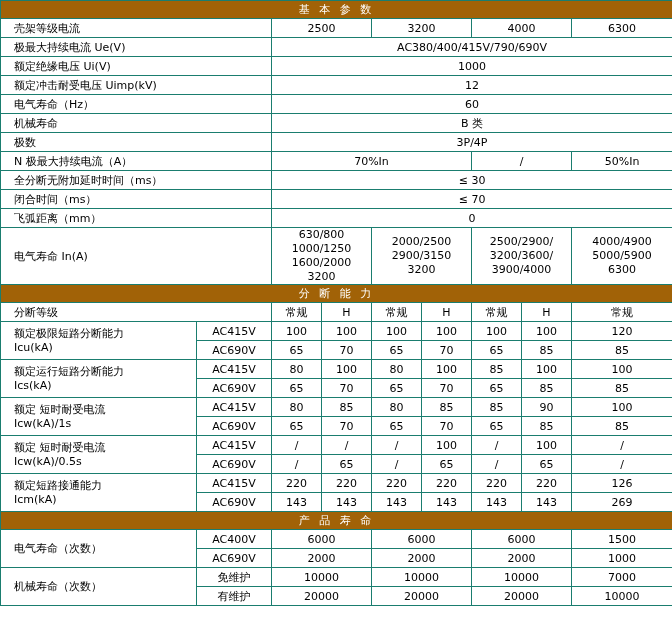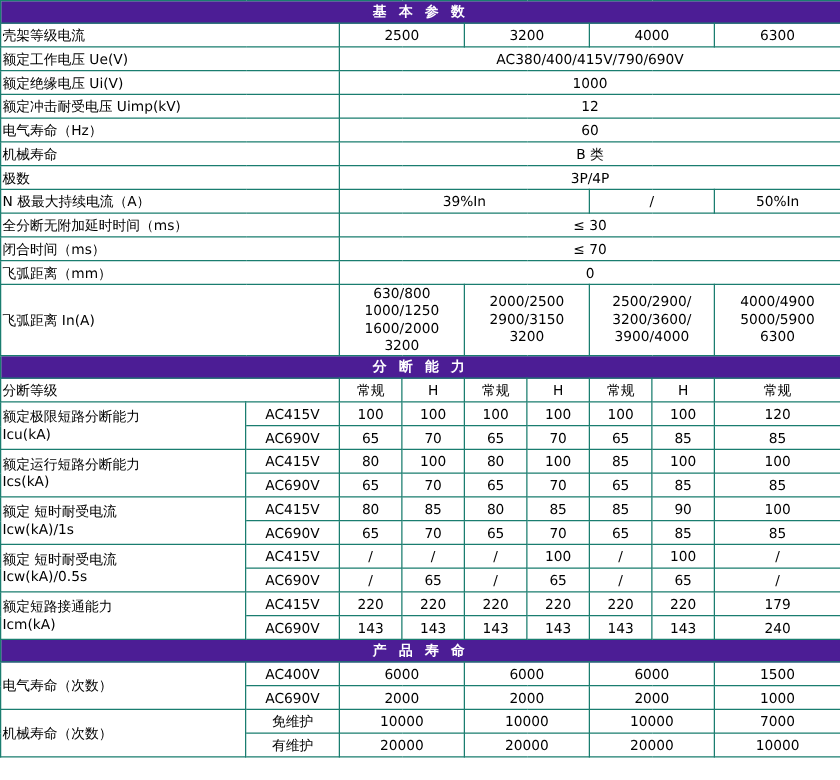--- a/index.html
+++ b/index.html
@@ -19,26 +19,26 @@
     padding:0 2px;
     height:18px;
     line-height:13px;
     text-align:center;
     vertical-align:middle;
     font-size:11px;
     word-break:break-all;
   }
   td.lbl{
     text-align:left;
-    padding-left:1px;
+    padding-left:13px;
   }
   tr.section td{
-    background:#4c1d95;
+    background:#a16207;
     color:#fff;
-    font-weight:bold;
+    font-weight:normal;
     letter-spacing:3px;
     height:17px;
   }
   .multiline{line-height:14px;}
 </style>
 </head>
 <body>
 
 <table>
   <colgroup>
@@ -60,21 +60,21 @@
 
   <tr>
     <td class="lbl" colspan="2">壳架等级电流</td>
     <td colspan="2">2500</td>
     <td colspan="2">3200</td>
     <td colspan="2">4000</td>
     <td>6300</td>
   </tr>
 
   <tr>
-    <td class="lbl" colspan="2">额定工作电压 Ue(V)</td>
+    <td class="lbl" colspan="2">极最大持续电流 Ue(V)</td>
     <td colspan="7">AC380/400/415V/790/690V</td>
   </tr>
   <tr>
     <td class="lbl" colspan="2">额定绝缘电压 Ui(V)</td>
     <td colspan="7">1000</td>
   </tr>
   <tr>
     <td class="lbl" colspan="2">额定冲击耐受电压 Uimp(kV)</td>
     <td colspan="7">12</td>
   </tr>
@@ -86,40 +86,40 @@
     <td class="lbl" colspan="2">机械寿命</td>
     <td colspan="7">B 类</td>
   </tr>
   <tr>
     <td class="lbl" colspan="2">极数</td>
     <td colspan="7">3P/4P</td>
   </tr>
 
   <tr>
     <td class="lbl" colspan="2">N 极最大持续电流（A）</td>
-    <td colspan="4">39%In</td>
+    <td colspan="4">70%In</td>
     <td colspan="2">/</td>
     <td>50%In</td>
   </tr>
 
   <tr>
     <td class="lbl" colspan="2">全分断无附加延时时间（ms）</td>
     <td colspan="7">≤ 30</td>
   </tr>
   <tr>
     <td class="lbl" colspan="2">闭合时间（ms）</td>
     <td colspan="7">≤ 70</td>
   </tr>
   <tr>
     <td class="lbl" colspan="2">飞弧距离（mm）</td>
     <td colspan="7">0</td>
   </tr>
 
   <tr style="height:52px">
-    <td class="lbl" colspan="2">飞弧距离 In(A)</td>
+    <td class="lbl" colspan="2">电气寿命 In(A)</td>
     <td colspan="2" class="multiline">630/800<br>1000/1250<br>1600/2000<br>3200</td>
     <td colspan="2" class="multiline">2000/2500<br>2900/3150<br>3200</td>
     <td colspan="2" class="multiline">2500/2900/<br>3200/3600/<br>3900/4000</td>
     <td class="multiline">4000/4900<br>5000/5900<br>6300</td>
   </tr>
 
   <tr class="section">
     <td colspan="9">分 断 能 力</td>
   </tr>
 
@@ -224,31 +224,31 @@
 
   <tr>
     <td class="lbl multiline" rowspan="2">额定短路接通能力<br>Icm(kA)</td>
     <td>AC415V</td>
     <td>220</td>
     <td>220</td>
     <td>220</td>
     <td>220</td>
     <td>220</td>
     <td>220</td>
-    <td>179</td>
-  </tr>
-  <tr>
-    <td>AC690V</td>
-    <td>143</td>
-    <td>143</td>
-    <td>143</td>
-    <td>143</td>
-    <td>143</td>
-    <td>143</td>
-    <td>240</td>
+    <td>126</td>
+  </tr>
+  <tr>
+    <td>AC690V</td>
+    <td>143</td>
+    <td>143</td>
+    <td>143</td>
+    <td>143</td>
+    <td>143</td>
+    <td>143</td>
+    <td>269</td>
   </tr>
 
   <tr class="section">
     <td colspan="9">产 品 寿 命</td>
   </tr>
 
   <tr>
     <td class="lbl" rowspan="2">电气寿命（次数）</td>
     <td>AC400V</td>
     <td colspan="2">6000</td>

